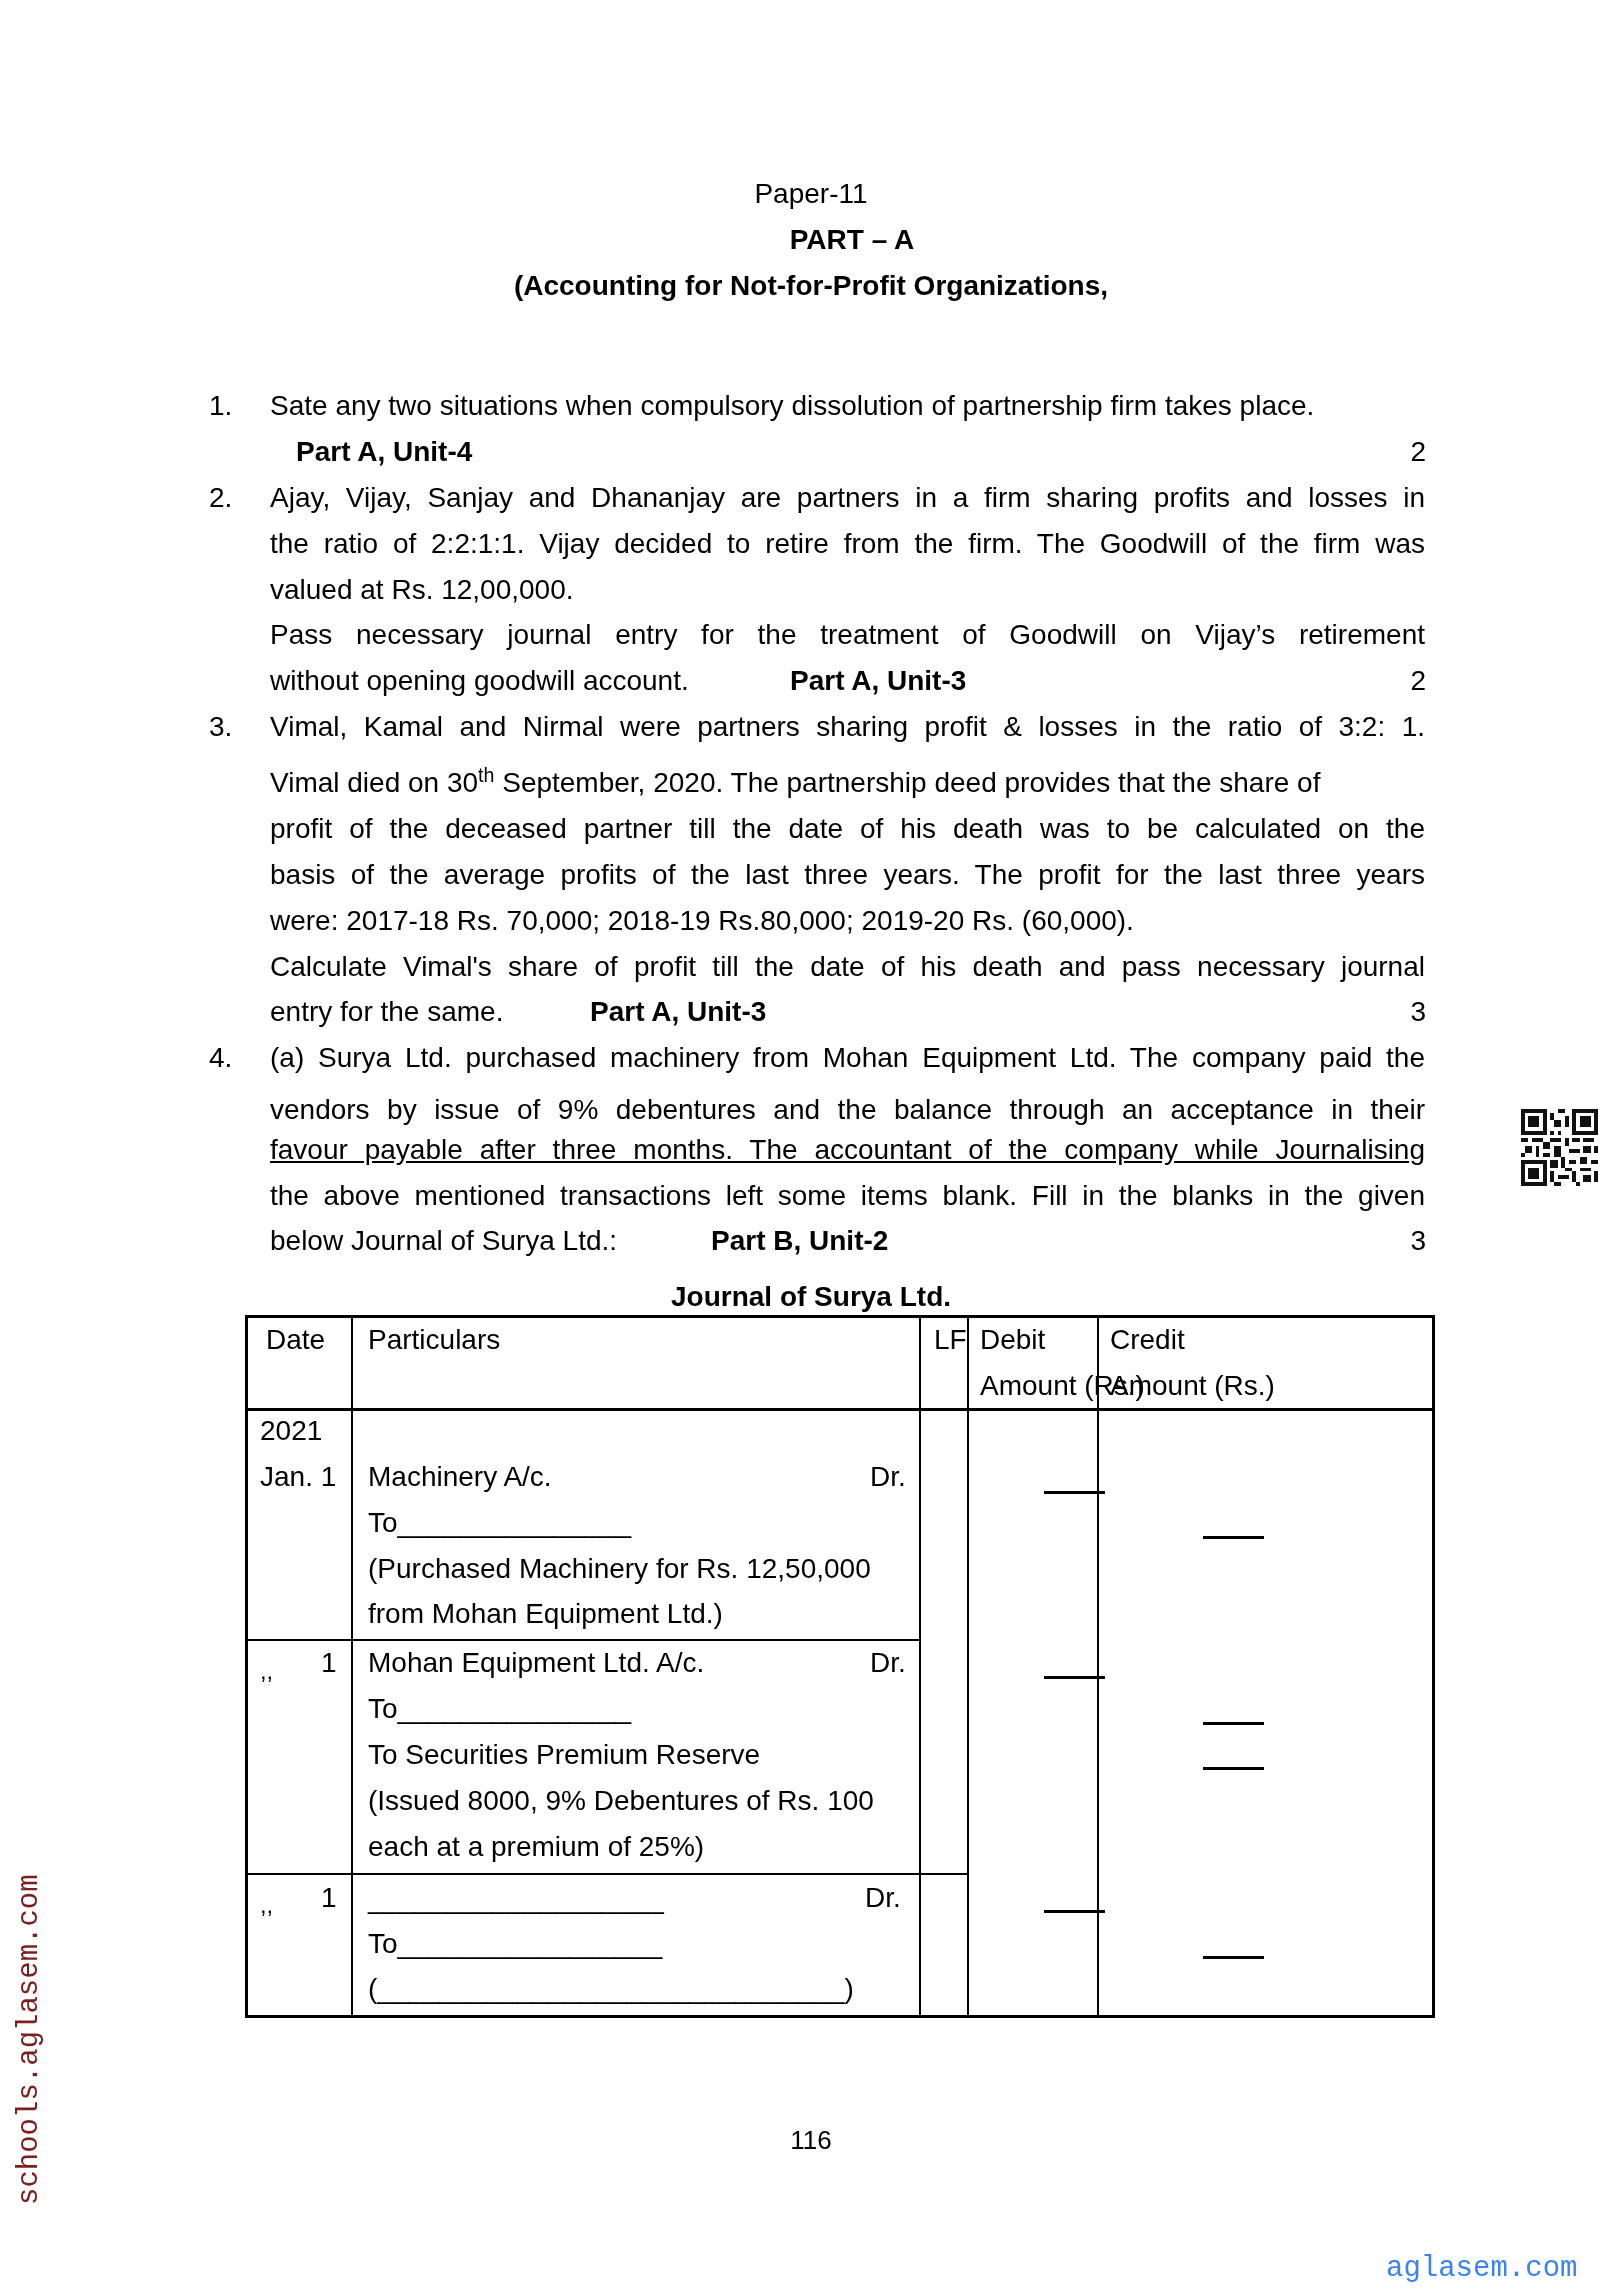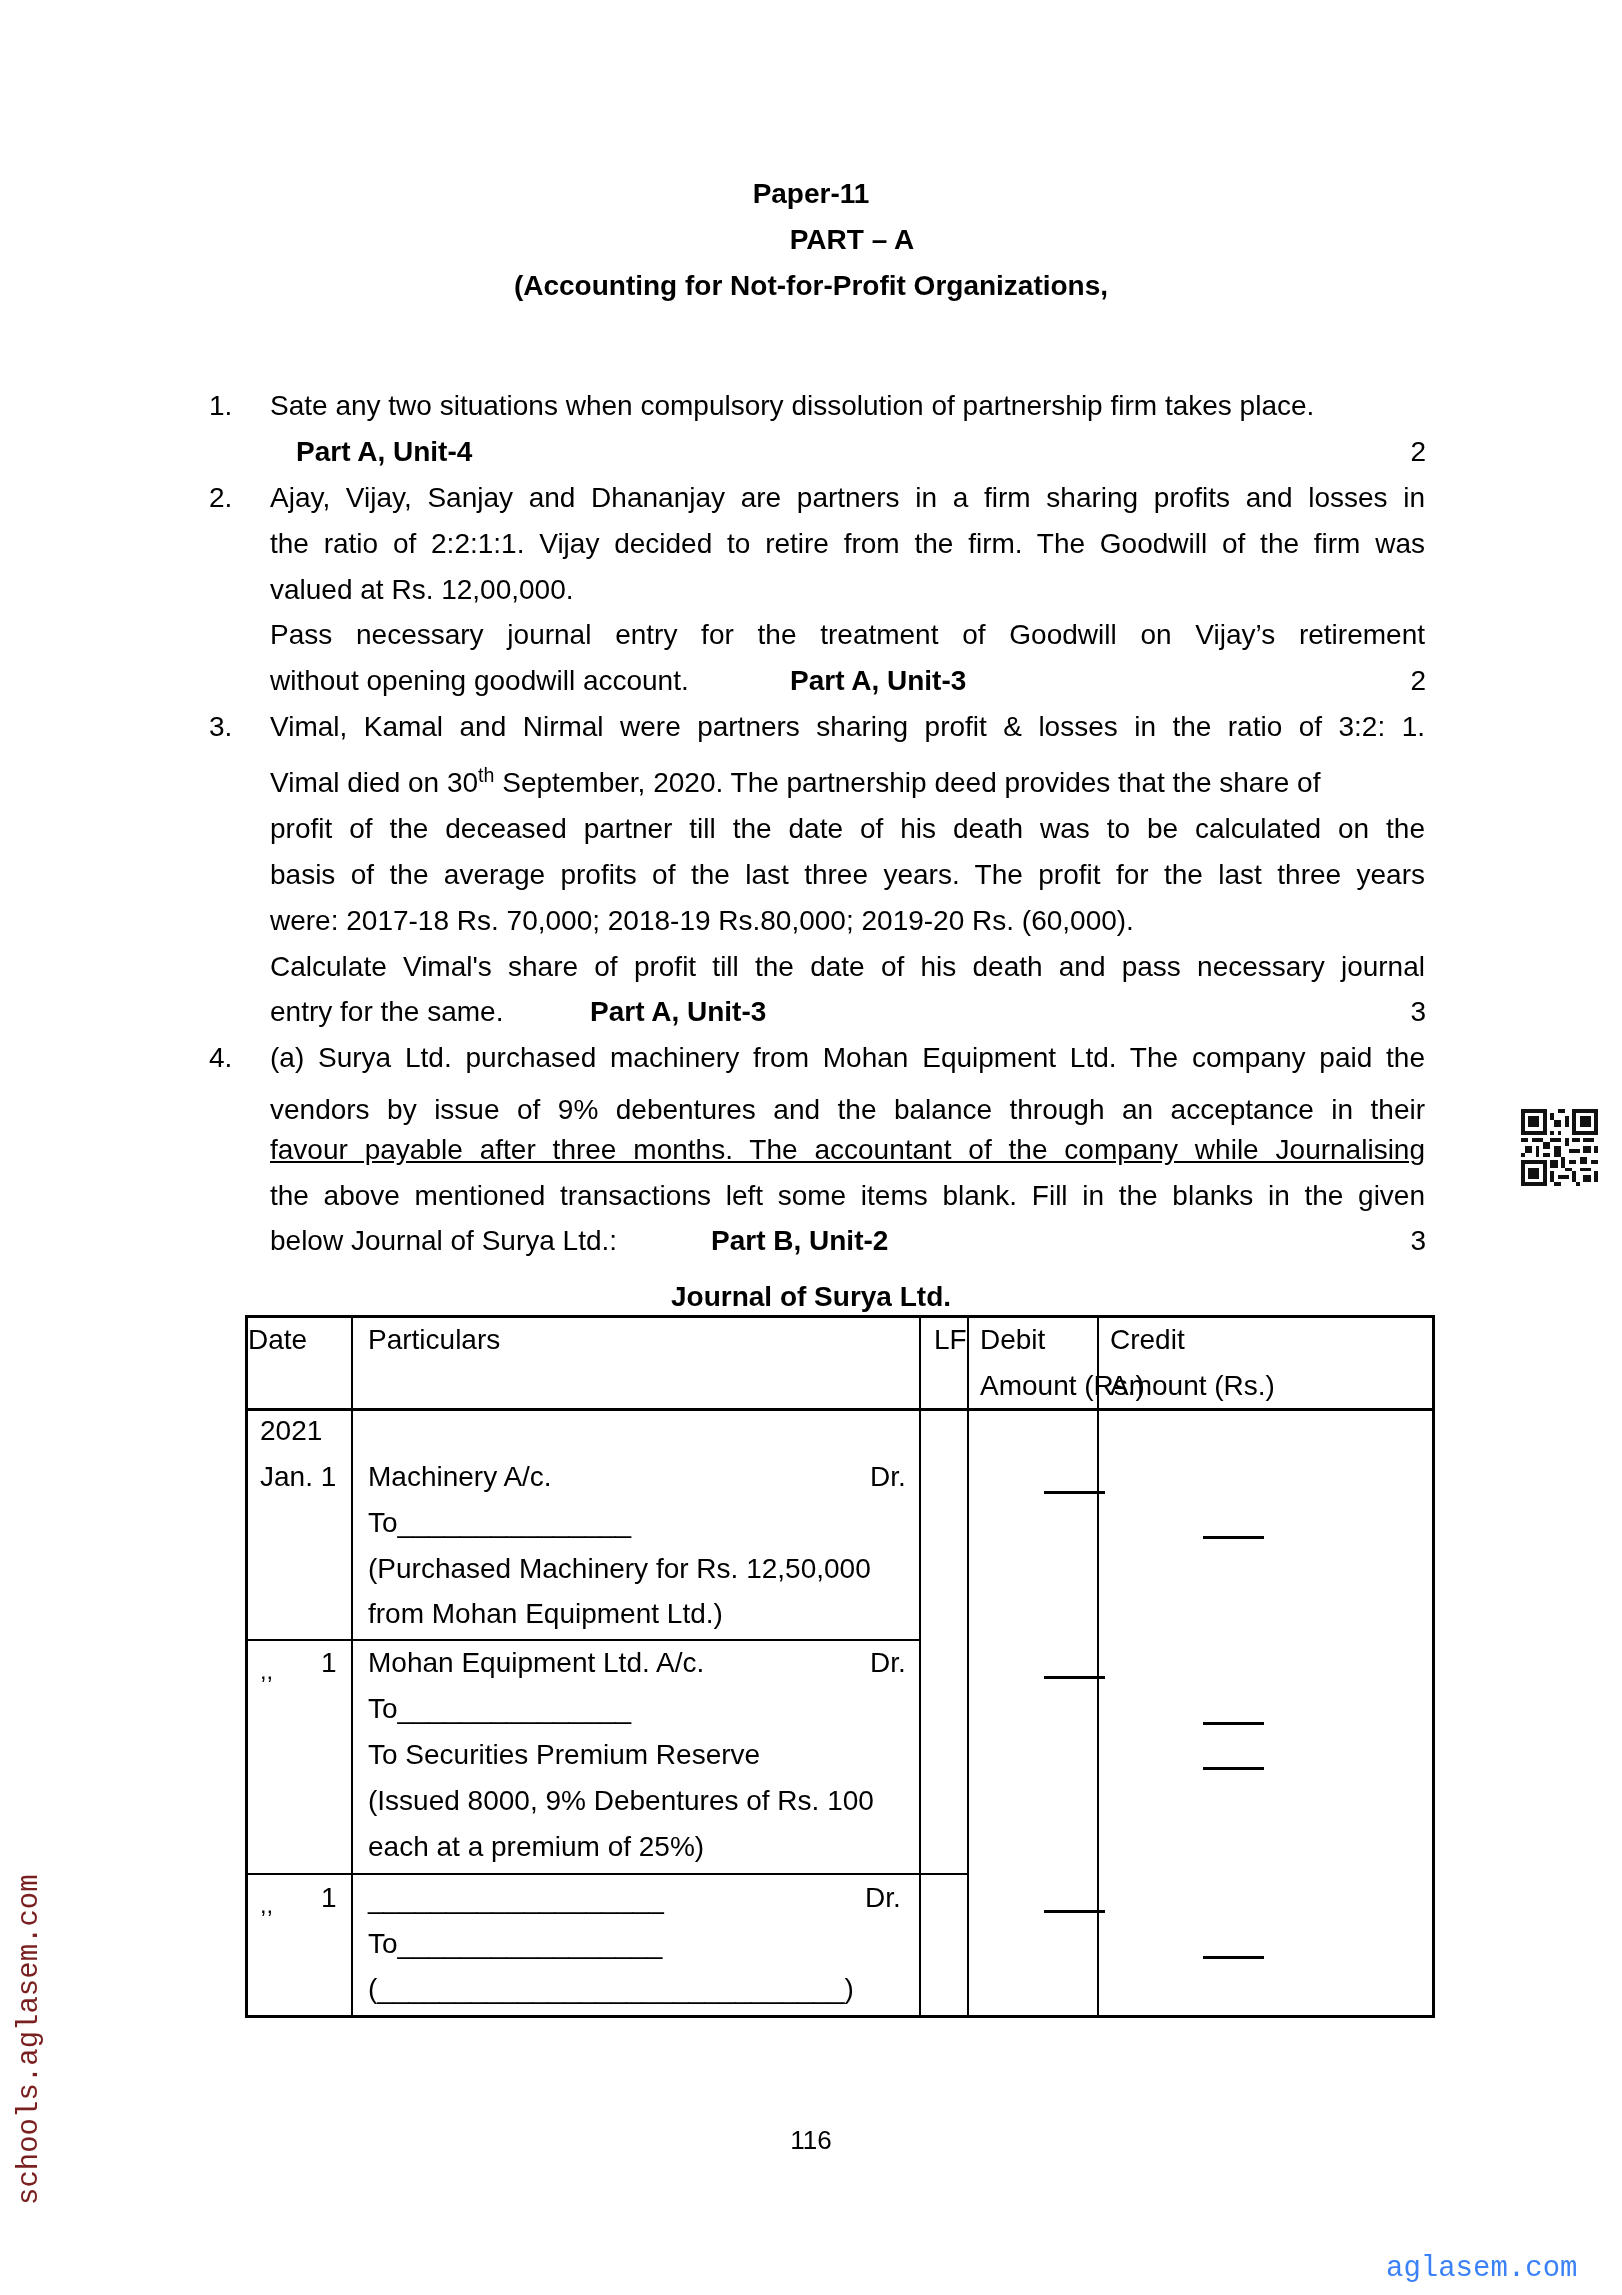--- a/index.html
+++ b/index.html
@@ -28,21 +28,21 @@
              font-family: "Liberation Mono", "DejaVu Sans Mono", monospace; font-size: 29px; color: #7a1f1f; white-space: nowrap; }
   .wm-right { position: absolute; left: 1386px; top: 2252px; font-family: "Liberation Mono", "DejaVu Sans Mono", monospace;
               font-size: 29px; color: #3b82f6; white-space: nowrap; }
   .page-num { position: absolute; left: 0; width: 1622px; top: 2125px; text-align: center; font-size: 26px; }
 </style>
 </head>
 <body>
 
 <div class="page">
 
-  <div class="title-line" style="top:171px;font-weight:bold;font-size:28px;">Paper-11</div>
+  <div class="title-line" style="top:171px;font-weight:normal;font-size:28px;">Paper-11</div>
   <div class="title-line" style="top:217px;font-weight:bold;font-size:28px;margin-left:41px;">PART – A</div>
   <div class="title-line" style="top:263px;font-weight:bold;font-size:28px;">(Accounting for Not-for-Profit Organizations,</div>
 
   <div>
     <div class="q-num" style="top:383px;">1.</div>
     <div class="line" style="top:383px;">Sate any two situations when compulsory dissolution of partnership firm takes place.</div>
     <div class="line unit" style="top:429px;left:296px;">Part A, Unit-4</div>
     <div class="marks" style="top:429px;">2</div>
   </div>
 
@@ -93,21 +93,21 @@
     <div class="tb" style="left:351px;top:1315px;width:2px;height:703px;"></div>
     <div class="tb" style="left:919px;top:1315px;width:2px;height:703px;"></div>
     <div class="tb" style="left:967px;top:1315px;width:2px;height:703px;"></div>
     <div class="tb" style="left:1097px;top:1315px;width:2px;height:703px;"></div>
 
     <div class="tb" style="left:245px;top:1408px;width:1190px;height:2.6px;"></div>
 
     <div class="tb" style="left:245px;top:1639px;width:676px;height:2px;"></div>
     <div class="tb" style="left:245px;top:1873px;width:724px;height:2px;"></div>
 
-    <div class="cell-text" style="left:248px;top:1317px;text-align:center;">Date</div>
+    <div class="cell-text" style="left:266px;top:1317px;text-align:center;">Date</div>
     <div class="cell-text" style="left:368px;top:1317px;">Particulars</div>
     <div class="cell-text" style="left:934px;top:1317px;">LF</div>
     <div class="cell-text" style="left:980px;top:1317px;">Debit</div>
     <div class="cell-text" style="left:980px;top:1363px;">Amount (Rs.)</div>
     <div class="cell-text" style="left:1110px;top:1317px;">Credit</div>
     <div class="cell-text" style="left:1110px;top:1363px;">Amount (Rs.)</div>
 
     <div>
       <div class="cell-text" style="left:260px;top:1408px;">2021</div>
       <div class="cell-text" style="left:260px;top:1454px;">Jan. 1</div>

